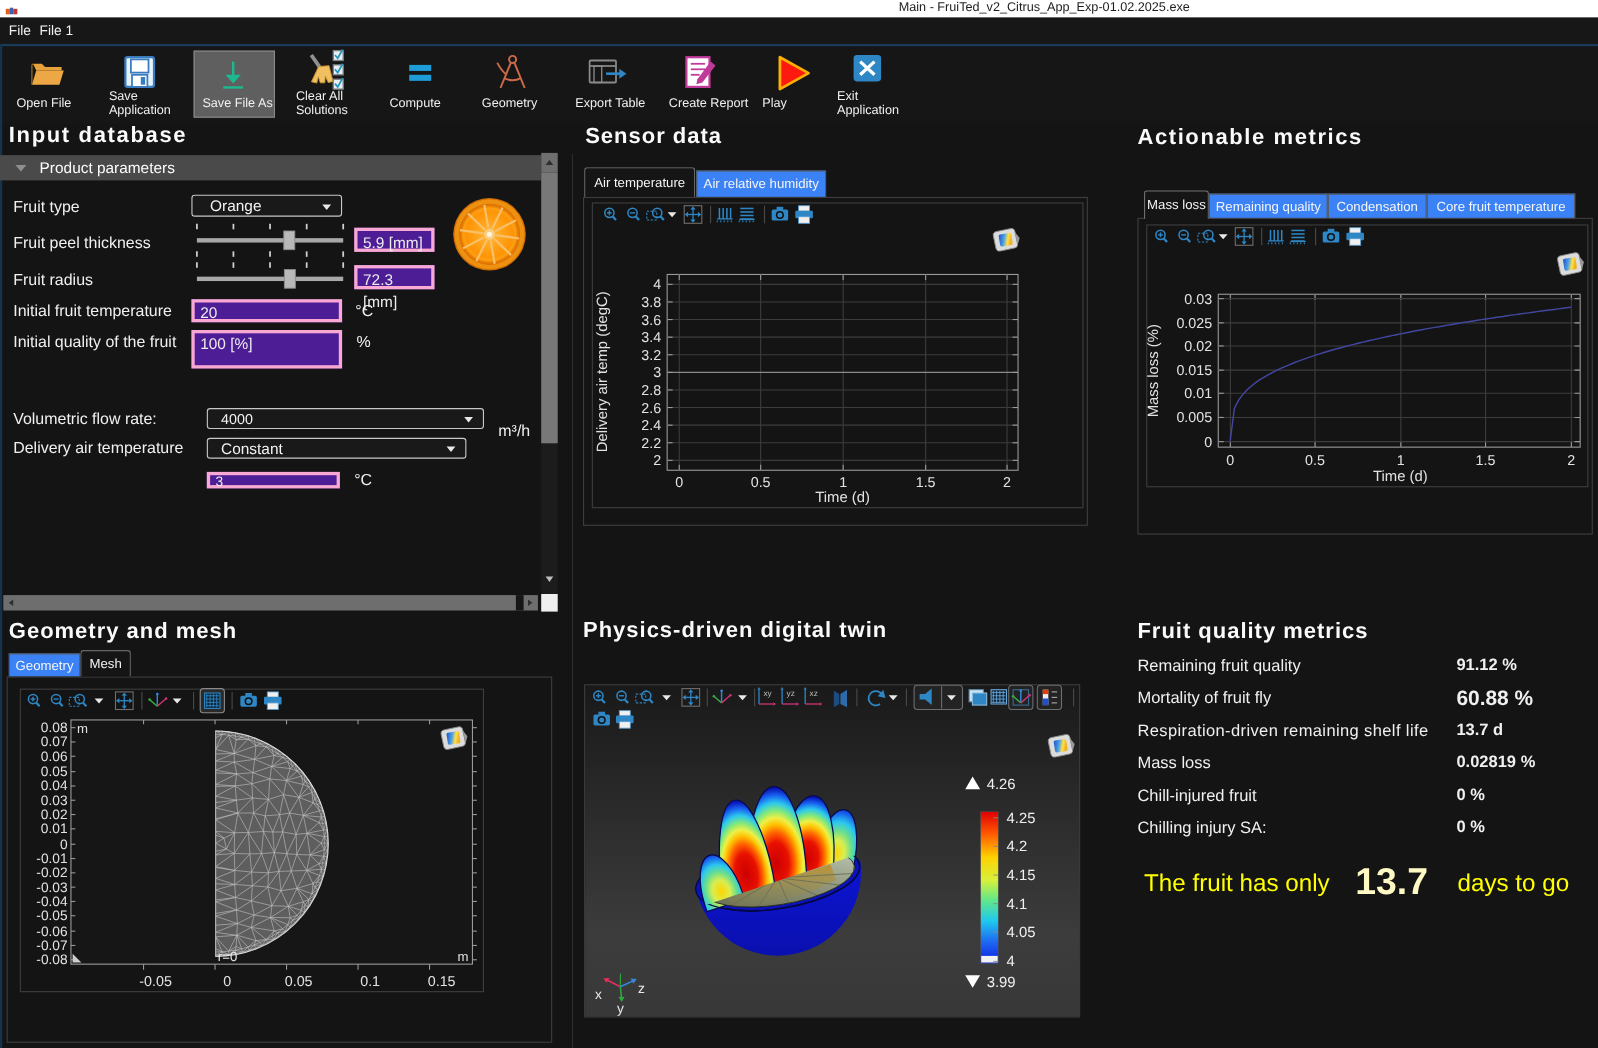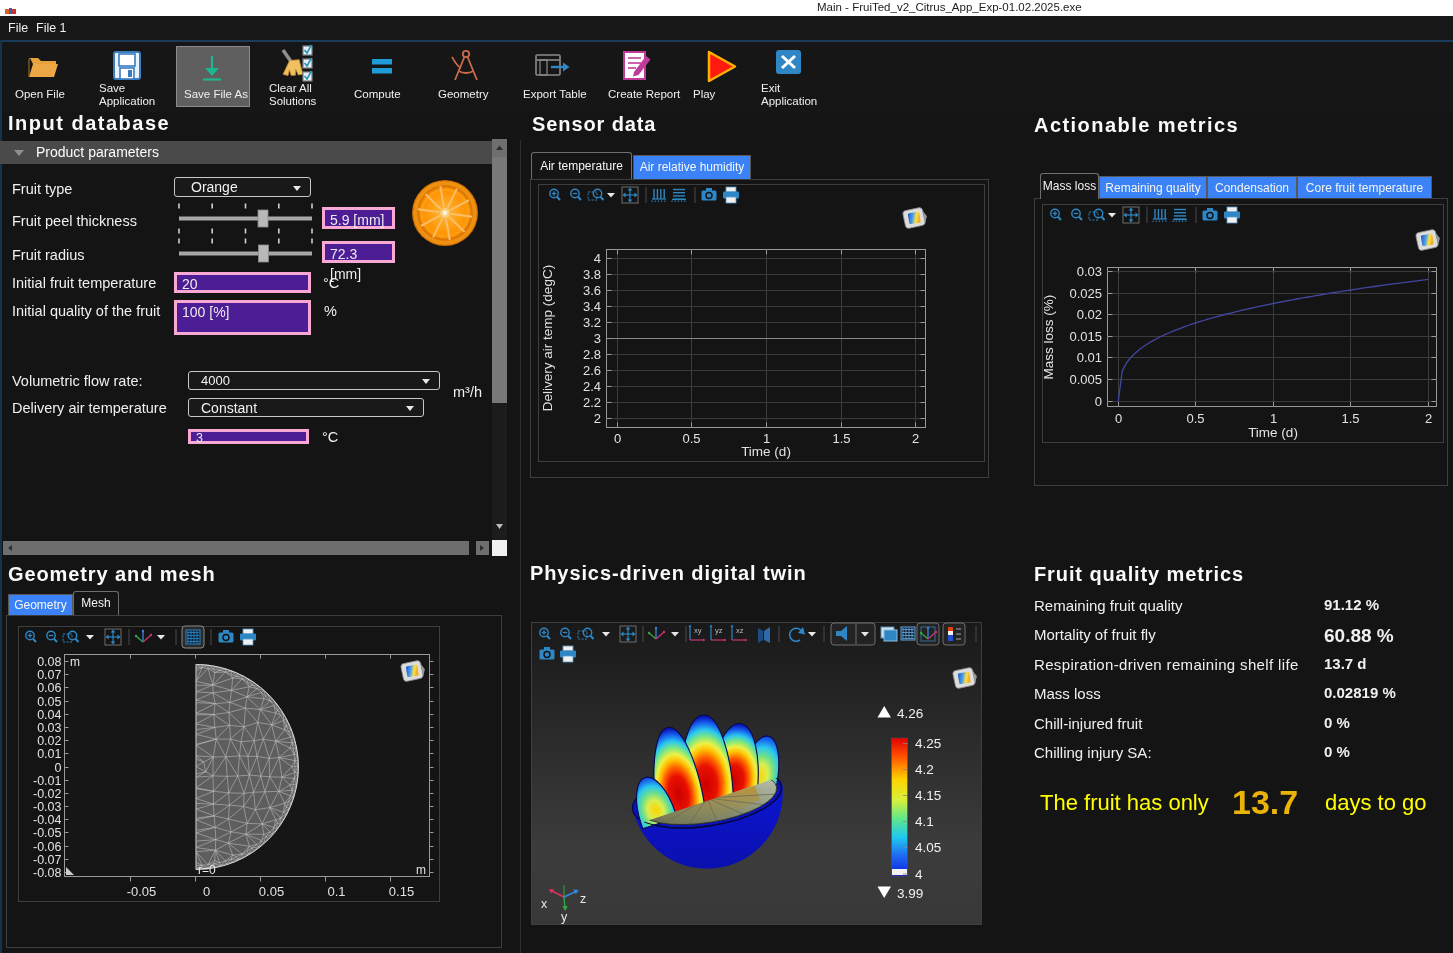--- a/index.html
+++ b/index.html
@@ -126,21 +126,21 @@
 <div class="lbl abs" style="left:1034px;top:685px;font-size:15px;">Mass loss</div>
 <div class="lbl abs" style="left:1034px;top:715px;font-size:15px;">Chill-injured fruit</div>
 <div class="lbl abs" style="left:1034px;top:744px;font-size:15px;">Chilling injury SA:</div>
 <div class="lbl abs" style="left:1324px;top:596px;font-size:15px;font-weight:bold;">91.12 %</div>
 <div class="lbl abs" style="left:1324px;top:625px;font-size:19px;font-weight:bold;">60.88 %</div>
 <div class="lbl abs" style="left:1324px;top:655px;font-size:15px;font-weight:bold;">13.7 d</div>
 <div class="lbl abs" style="left:1324px;top:684px;font-size:15px;font-weight:bold;">0.02819 %</div>
 <div class="lbl abs" style="left:1324px;top:714px;font-size:15px;font-weight:bold;">0 %</div>
 <div class="lbl abs" style="left:1324px;top:743px;font-size:15px;font-weight:bold;">0 %</div>
 <div class="abs" style="left:1040px;top:790px;font-size:22px;color:#ffff00;">The fruit has only</div>
-<div class="abs" style="left:1232px;top:783px;font-size:34px;font-weight:bold;color:#eab308;">13.7</div>
+<div class="abs" style="left:1232px;top:783px;font-size:34px;font-weight:bold;color:#fef9c3;">13.7</div>
 <div class="abs" style="left:1325px;top:790px;font-size:22px;color:#ffff00;">days to go</div>
 
 <svg class="abs" style="left:0;top:0;z-index:5;" width="1453" height="953" viewBox="0 0 1453 953">
 
 <defs>
 <radialGradient id="jet" cx="0.5" cy="0.72" r="0.75">
  <stop offset="0" stop-color="#cc0000"></stop>
           <stop offset="0.28" stop-color="#ee3300"></stop>
  <stop offset="0.45" stop-color="#ffaa00"></stop>
           <stop offset="0.58" stop-color="#f2ee30"></stop>

